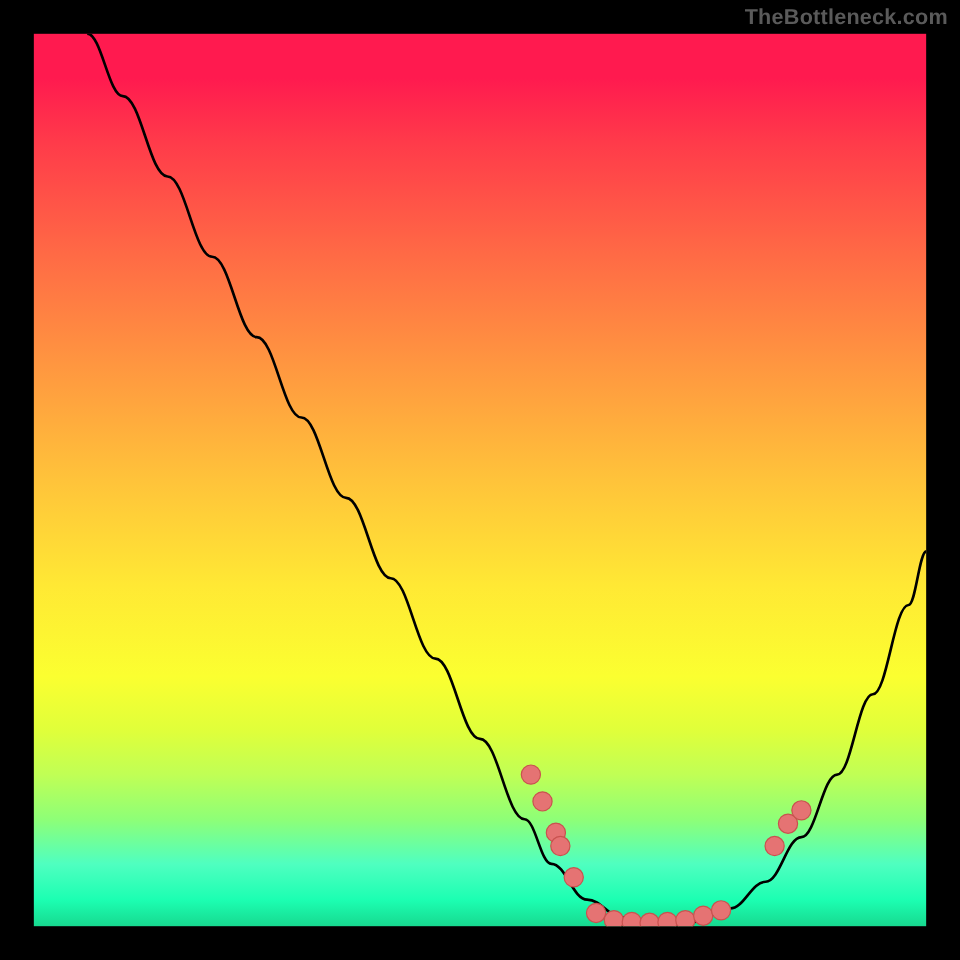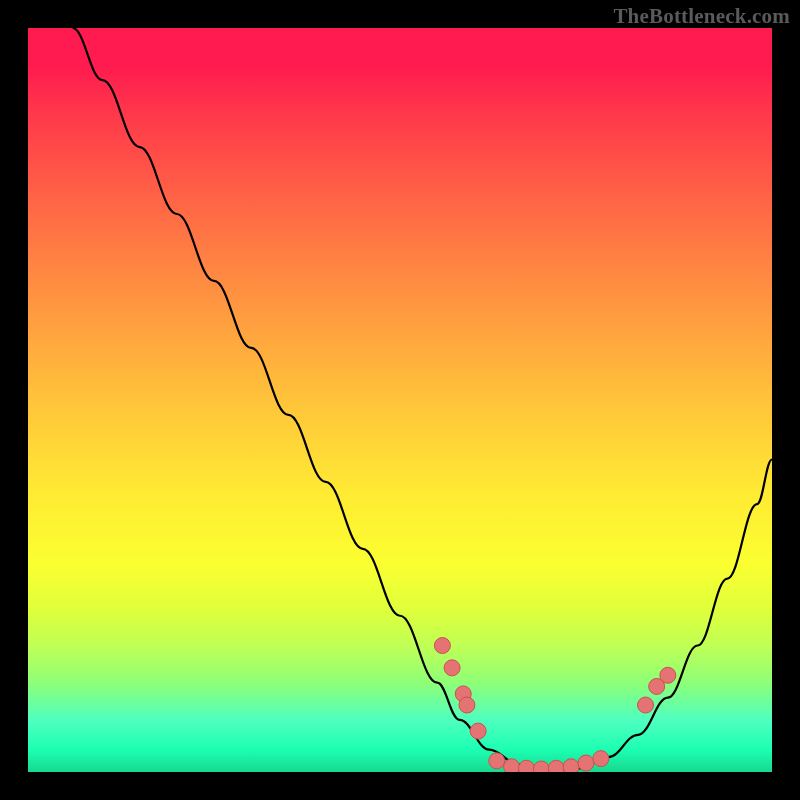--- a/index.html
+++ b/index.html
@@ -7,22 +7,22 @@
   .container {
     position: relative;
     width: 800px;
     height: 800px;
     background: #000;
   }
   .watermark {
     position: absolute;
     top: 4px;
     right: 10px;
-    font-family: Liberation Serif, serif;
-    font-size: 21px;
+    font-family: Liberation Sans, sans-serif;
+    font-size: 18px;
     font-weight: bold;
     color: #5a5a5a;
     letter-spacing: 0.2px;
     z-index: 10;
   }
   .plot-frame {
     position: absolute;
     left: 28px;
     top: 28px;
     width: 744px;

